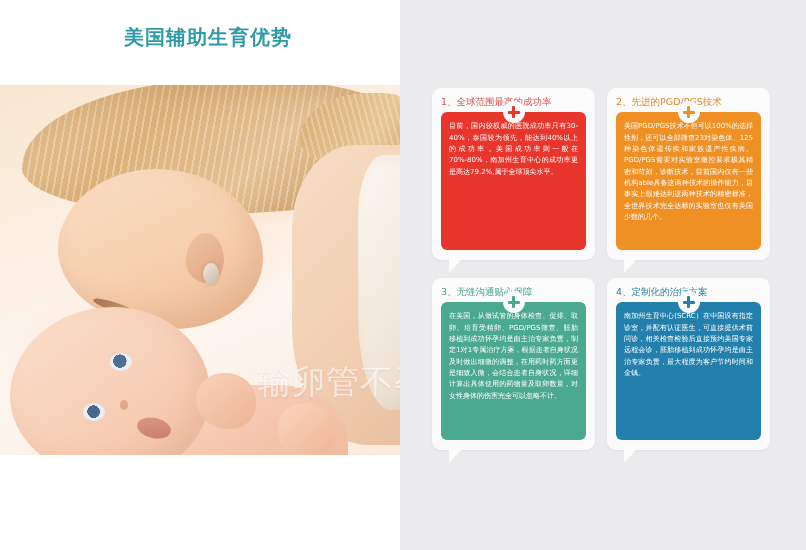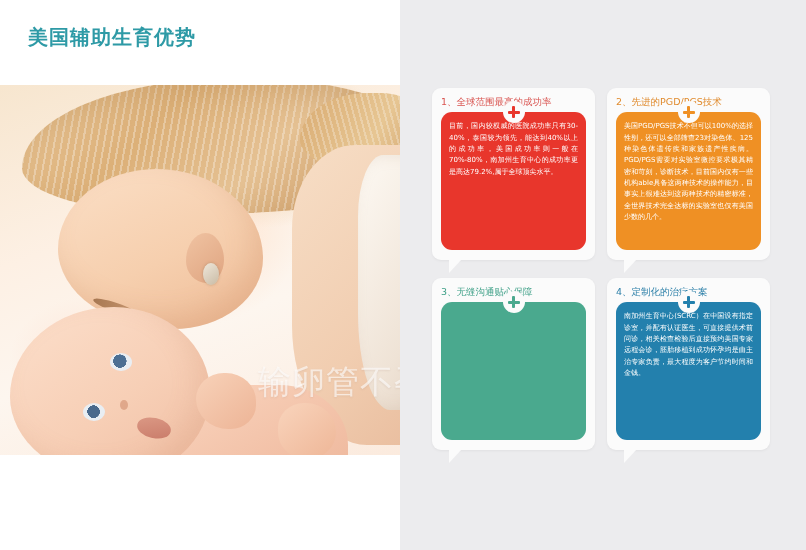--- a/index.html
+++ b/index.html
@@ -23,20 +23,21 @@
     background: #ffffff;
   }
 
   
   .left-panel {
     position: absolute;
     left: 0; top: 0;
     width: 400px;
     height: 550px;
     background: #ffffff;
+    text-align: center;
   }
 
   
   .vertical-divider {
     position: absolute;
     left: 400px; top: 0;
     width: 18px; height: 550px;
     background: #ececee;
   }
 
@@ -265,21 +266,21 @@
   }
   .card-title {
     font-size: 9.5px;
     padding: 8px 9px 5px 9px;
     line-height: 1.2;
     white-space: nowrap;
     font-family: "DejaVu Sans", sans-serif;
   }
   .card-body {
     margin: 0 9px 10px 9px;
-    border-radius: 11px;
+    border-radius: 6px;
     padding: 9px 8px 9px 8px;
     color: #ffffff;
     font-size: 7px;
     line-height: 1.62;
     text-align: justify;
     font-family: "DejaVu Sans", sans-serif;
     position: relative;
   }
   
   .plus-badge {
@@ -404,20 +405,21 @@
     <div class="tail"></div>
   </div>
 
   <div class="card" id="card-3">
     <div class="card-title">3、无缝沟通贴心保障</div>
     <div class="card-body">
       <div class="plus-badge">
         <span class="bar-h"></span>
         <span class="bar-v"></span>
       </div>
+      <span>在美国，从做试管的身体检查、促排、取卵、培育受精卵、PGD/PGS筛查、胚胎移植到成功怀孕均是由主治专家负责，制定1对1专属治疗方案，根据患者自身状况及时做出细微的调整，在用药时药方面更是细致入微，会结合患者自身状况，详细计算出具体使用的药物量及取卵数量，对女性身体的伤害完全可以忽略不计。</span>
     </div>
     <div class="tail"></div>
   </div>
 
   <div class="card" id="card-4">
     <div class="card-title">4、定制化的治疗方案</div>
     <div class="card-body">
       <div class="plus-badge">
         <span class="bar-h"></span>
         <span class="bar-v"></span>

